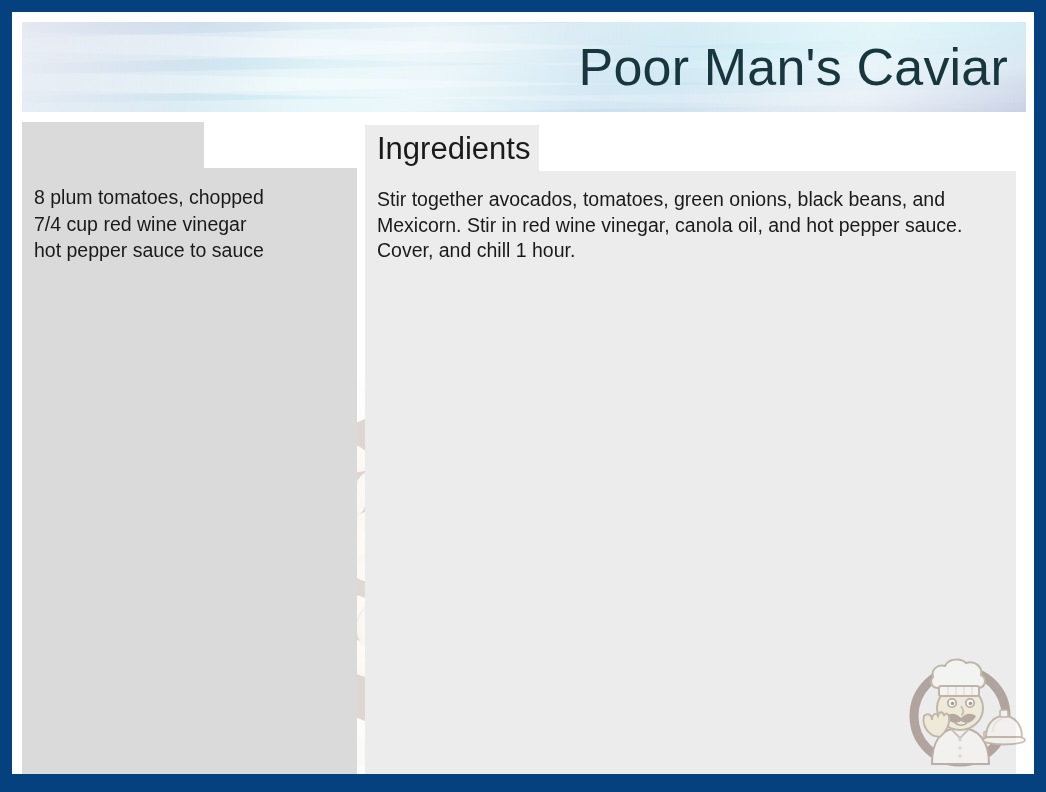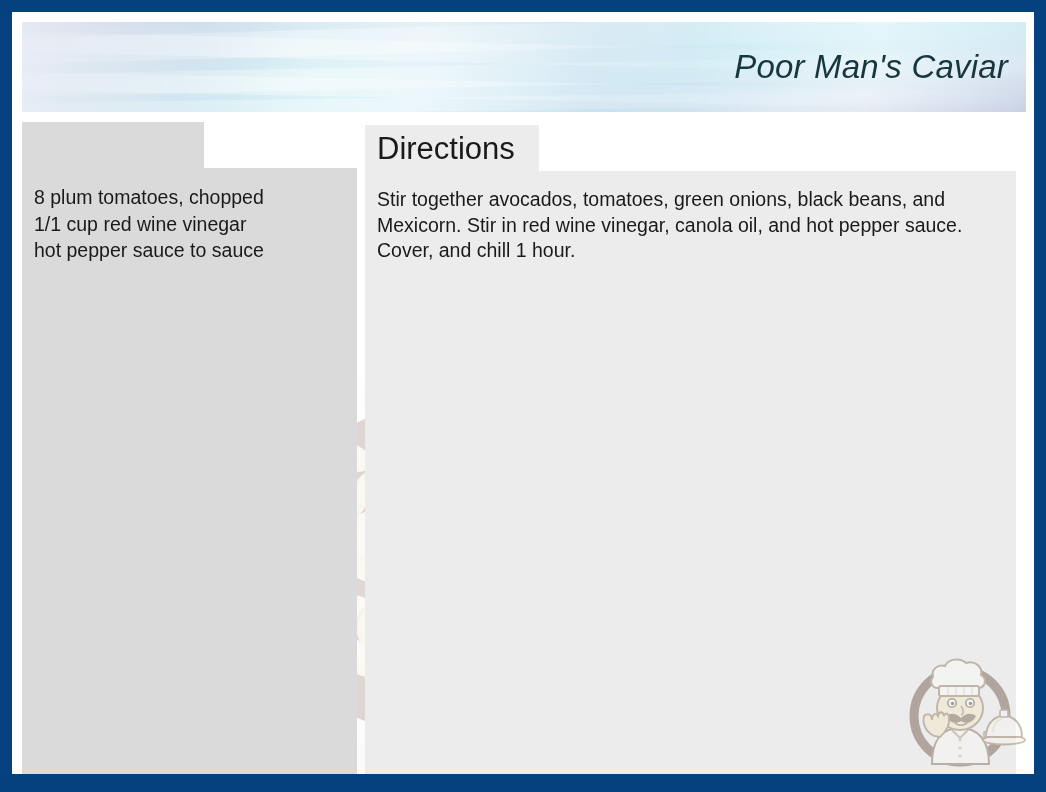--- a/index.html
+++ b/index.html
@@ -54,26 +54,25 @@
   .wave.w2 { top: 22px; transform: rotate(1.4deg);  height: 20px; }
   .wave.w3 { top: 42px; transform: rotate(-1.2deg); height: 22px; }
   .wave.w4 { top: 60px; transform: rotate(1.1deg);  height: 18px; }
   .wave.w5 { top: 74px; transform: rotate(-0.8deg); height: 14px; }
 
   #banner-title {
     position: absolute;
     right: 18px;
     top: 50%;
     transform: translateY(-50%);
-    font-size: 33px;
+    font-size: 52px;
     font-weight: 400;
     color: #17363d;
     letter-spacing: 0.2px;
     white-space: nowrap;
-    font-style: italic;
   }
 
   
   #photo {
     position: absolute;
     left: 183px;
     top: 352px;
     width: 620px;
     height: 430px;
     opacity: 0.22;
@@ -440,29 +439,29 @@
             <div class="tom" style="left: 386.775px; top: 62.503px; width: 15.6922px; height: 10.9846px; transform: rotate(116.249deg);"></div>
           </div>
       </div>
     </div>
 
     <div class="panel" id="panel-ingredients" style="background: rgb(218, 218, 218);">
       <div class="notch"></div>
       <div class="panel-body">
         <ul id="ingredient-list">
             <li>8 plum tomatoes, chopped</li>
-            <li>1/1 cup red wine vinegar</li>
+            <li>7/4 cup red wine vinegar</li>
             <li>hot pepper sauce to sauce</li>
           </ul>
       </div>
     </div>
 
     <div class="panel" id="panel-directions" style="background: rgb(236, 236, 236);">
       <div class="notch"></div>
-      <div class="section-title">Directions</div>
+      <div class="section-title">Ingredients</div>
       <div class="panel-body">
         <p id="directions-text">Stir together avocados, tomatoes, green onions, black beans, and Mexicorn. Stir in red wine vinegar, canola oil, and hot pepper sauce. Cover, and chill 1 hour.</p>
       </div>
     </div>
 
     <div id="chef-logo" style="opacity: 0.45;">
       <svg viewBox="0 0 130 128" xmlns="http://www.w3.org/2000/svg">
 
         <circle cx="62" cy="72" r="46" fill="none" stroke="#6b4f44" stroke-width="9"></circle>
 

